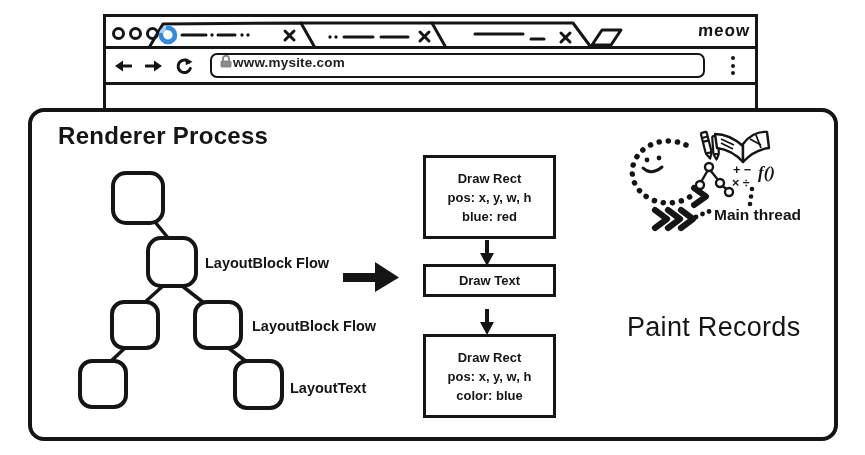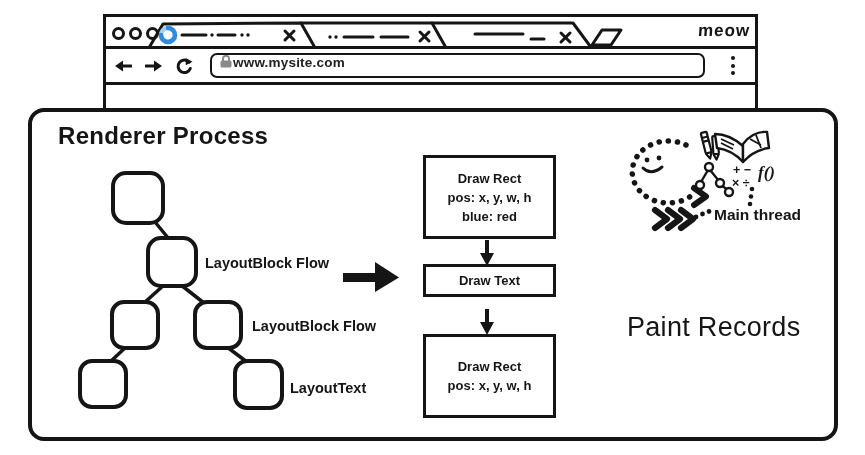--- a/index.html
+++ b/index.html
@@ -201,20 +201,21 @@
   </div>
 
   <svg class="v-arrow a2" width="16" height="26" viewBox="0 0 16 26">
     <line x1="8" y1="0" x2="8" y2="15" stroke="#151515" stroke-width="4"></line>
     <polygon points="1,13 15,13 8,26" fill="#151515"></polygon>
   </svg>
 
   <div class="paint-box b3">
     <div>Draw Rect</div>
     <div>pos: x, y, w, h</div>
+    <div>color: blue</div>
   </div>
 
   <div class="paint-title">Paint Records</div>
 
   <svg class="mainthread-svg" width="235" height="112" viewBox="0 0 235 112">
 
     <path d="M64 19 A36 31 0 1 0 69 70" fill="none" stroke="#151515" stroke-width="5.5" stroke-dasharray="0.1 9" stroke-linecap="round"></path>
 
     <path d="M72 62 L84 70.5 L72 79" fill="none" stroke="#151515" stroke-width="6" stroke-linecap="round" stroke-linejoin="round"></path>
 

